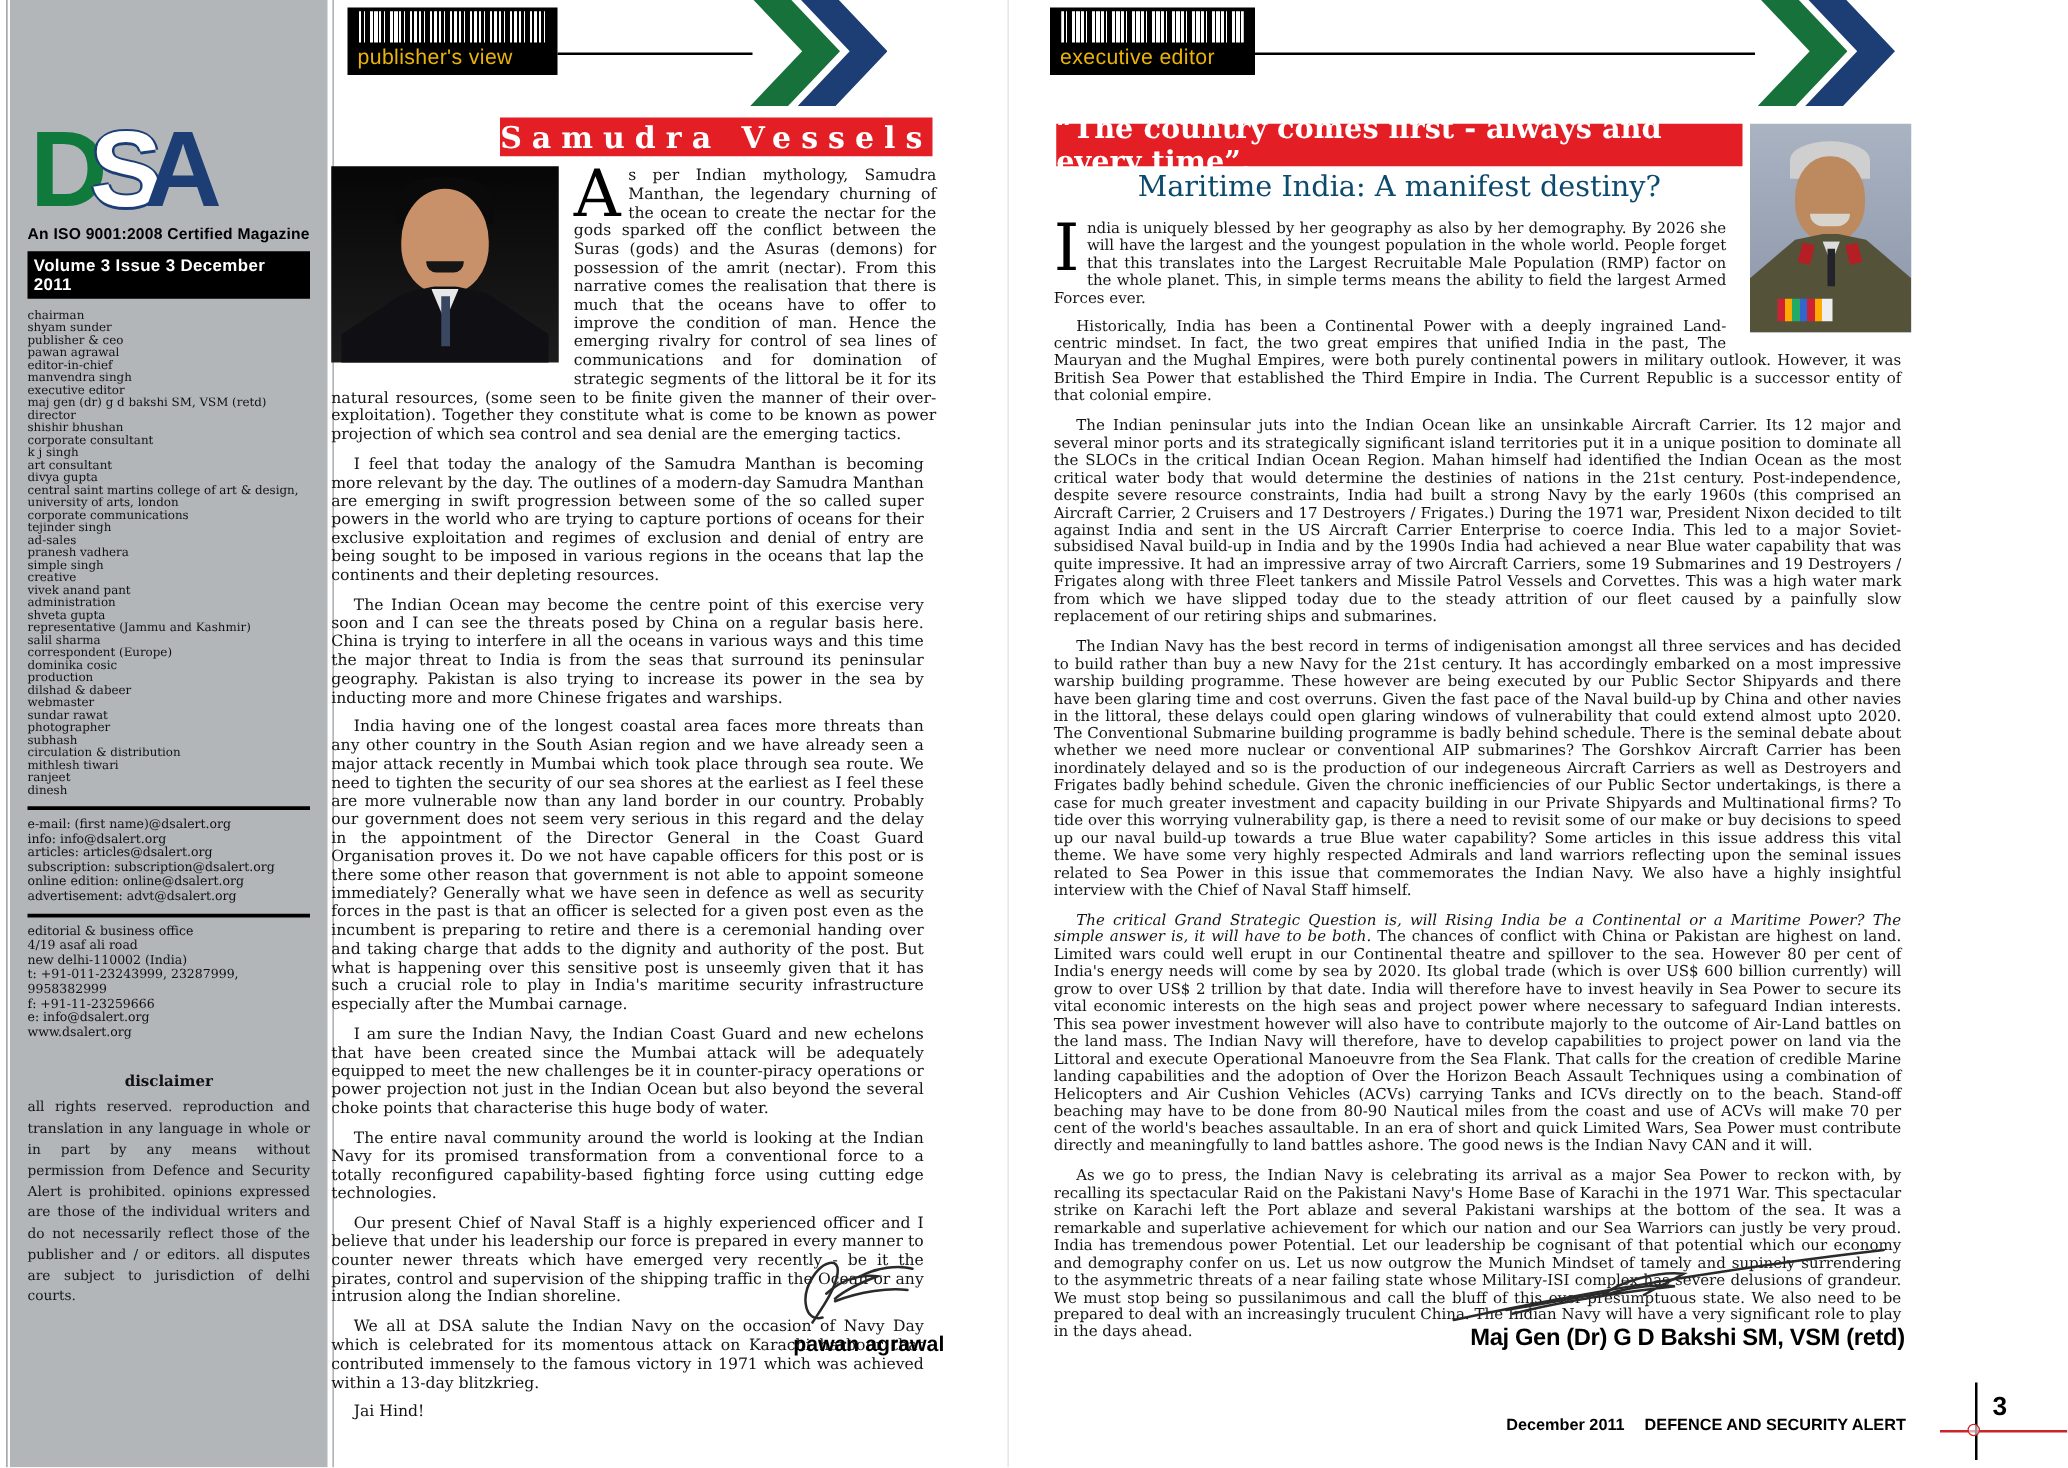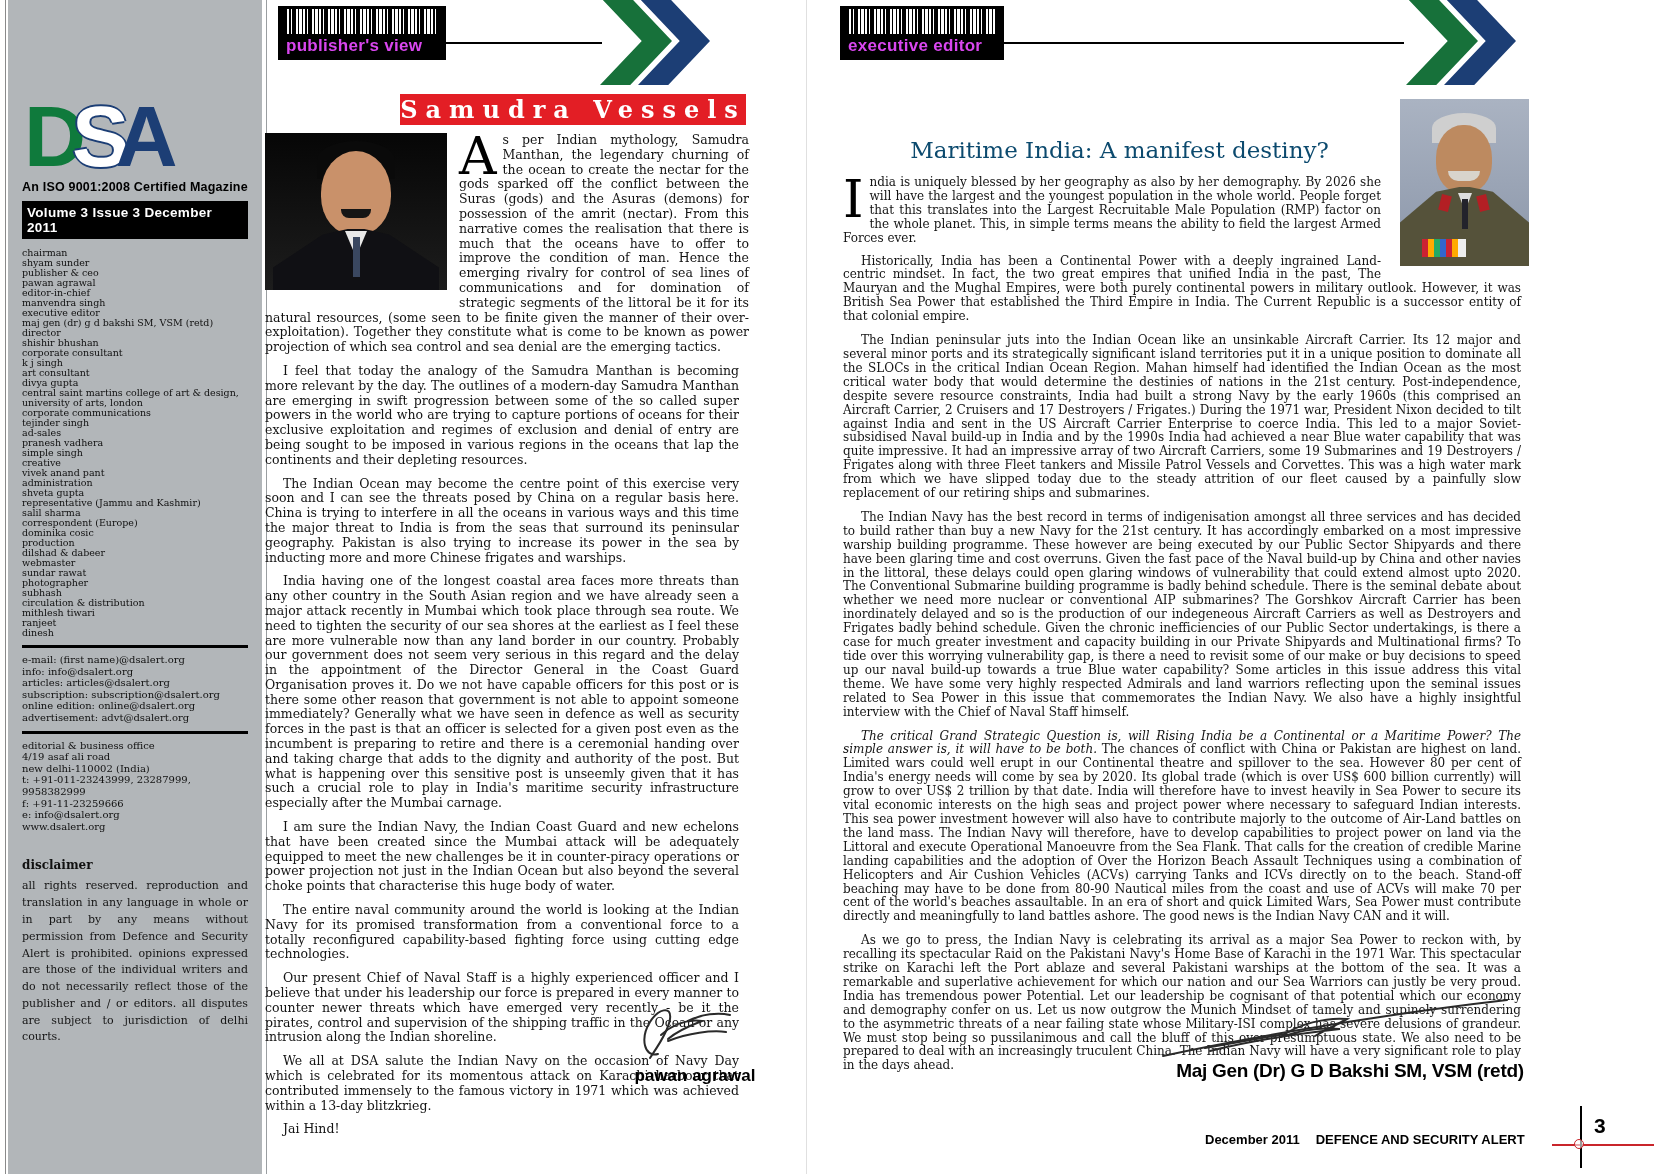--- a/index.html
+++ b/index.html
@@ -17,29 +17,29 @@
   .logo .l-d{color:#0f7a3c;}
   .logo .l-s{color:#ffffff;margin-left:-14px;text-shadow:-2px 0 #1c3e75,2px 0 #1c3e75,0 -2px #1c3e75,0 2px #1c3e75;}
   .logo .l-a{color:#1c3e75;margin-left:-14px;}
   .cert{font-family:"Liberation Sans",sans-serif;font-weight:700;font-size:12.5px;margin-top:4px;color:#000000;letter-spacing:.2px;}
   .issue-bar{background:#000;color:#fff;font-family:"Liberation Sans",sans-serif;font-weight:700;
              font-size:13.5px;padding:4px 5px;margin-top:7px;letter-spacing:.3px;}
   .masthead{margin-top:9px;font-size:9.5px;line-height:10px;color:#101010;}
   .m-line{white-space:nowrap;overflow:hidden;}
   .rule-h{border:0;border-top:3px solid #000;margin:7px 0 6px 0;}
   .contact{font-size:10px;line-height:11.6px;color:#101010;}
-  .disc-title{font-weight:700;font-size:12px;margin-top:26px;}
+  .disc-title{text-align:center;font-weight:700;font-size:12px;margin-top:26px;}
   .disc-text{font-size:11px;line-height:16.8px;text-align:justify;margin-top:6px;color:#151515;}
   .imprint{font-family:"Liberation Sans",sans-serif;font-size:11px;line-height:16px;
            text-align:justify;margin-top:30px;color:#222;}
   
   .headbox{position:absolute;top:6px;background:#000;box-sizing:border-box;padding:3px 8px 5px 8px;}
   .barcode{height:25px;margin:0 1px 2px 1px;
      background:repeating-linear-gradient(90deg,#fff 0 2px,#000 2px 4px,#fff 4px 5px,#000 5px 9px,#fff 9px 11px,#000 11px 12px,#fff 12px 15px,#000 15px 16px);}
-  .headlabel{color:#d946ef;font-family:"Liberation Sans",sans-serif;font-weight:700;font-size:17px;line-height:19px;letter-spacing:.3px;}
+  .headlabel{color:#eab308;font-family:"Liberation Sans",sans-serif;font-weight:400;font-size:17px;line-height:19px;letter-spacing:.3px;}
   .headline{position:absolute;top:42px;height:2px;background:#000;}
   .chev{position:absolute;top:-3px;width:72px;height:88px;
         clip-path:polygon(0 0,42% 0,100% 50%,42% 100%,0 100%,58% 50%);}
   .chev.green{background:#17713a;}
   .chev.blue{background:#1c3e75;}
   
   .redbar{position:absolute;background:#e31e25;color:#fff;display:flex;align-items:center;justify-content:center;}
   .redbar.mid{left:400px;top:94px;width:346px;height:31px;font-size:24px;letter-spacing:8px;font-weight:600;}
   .redbar.right{left:845px;top:99px;width:549px;height:34px;font-size:23px;font-weight:700;}
   .subtitle{position:absolute;left:845px;top:137px;width:549px;text-align:center;font-size:23px;color:#0c4a6e;}
@@ -223,20 +223,23 @@
   </section>
 
   <svg class="sig" style="left:628px;top:1000px;" width="115" height="62" viewBox="0 0 115 62">
     <path d="M30 54 C16 58 12 38 22 22 C30 9 44 5 42 19 C40 33 27 50 22 58"></path>
     <path d="M33 35 C45 24 60 19 74 21 C61 26 48 32 40 39"></path>
     <path d="M40 41 C60 33 84 30 98 32"></path>
     <path d="M60 21 C74 14 90 12 102 15"></path>
   </svg>
   <div class="byline-mid">pawan agrawal</div>
 
+  <div class="redbar right">
+    <span>“The country comes first - always and every time”.</span>
+  </div>
   <div class="subtitle">Maritime India: A manifest destiny?</div>
 
   <div class="photo2">
     <div class="hair"></div>
     <div class="face"></div>
     <div class="mou"></div>
     <div class="uni"></div>
     <div class="tab1"></div>
     <div class="tab2"></div>
     <div class="shirt"></div>

